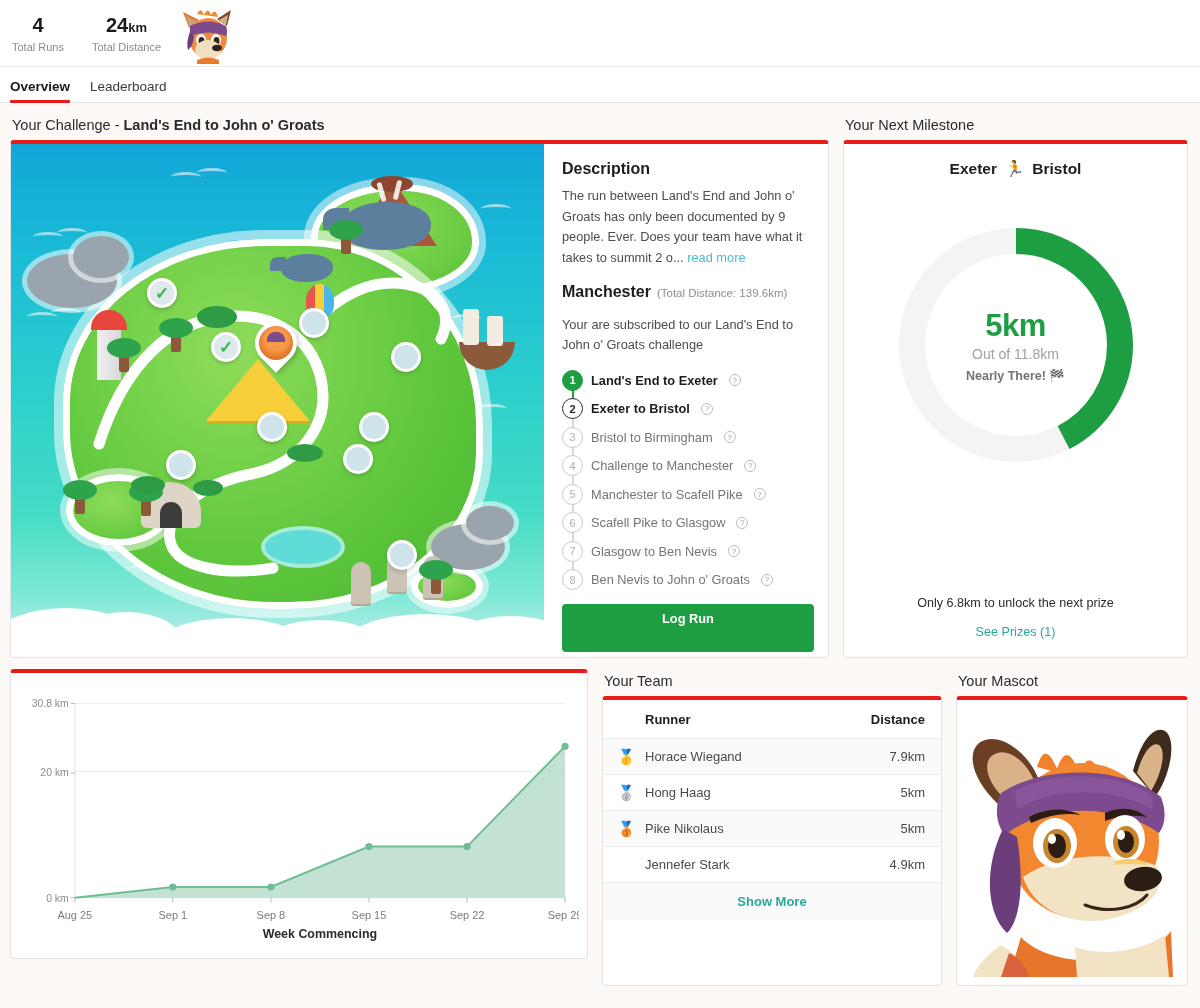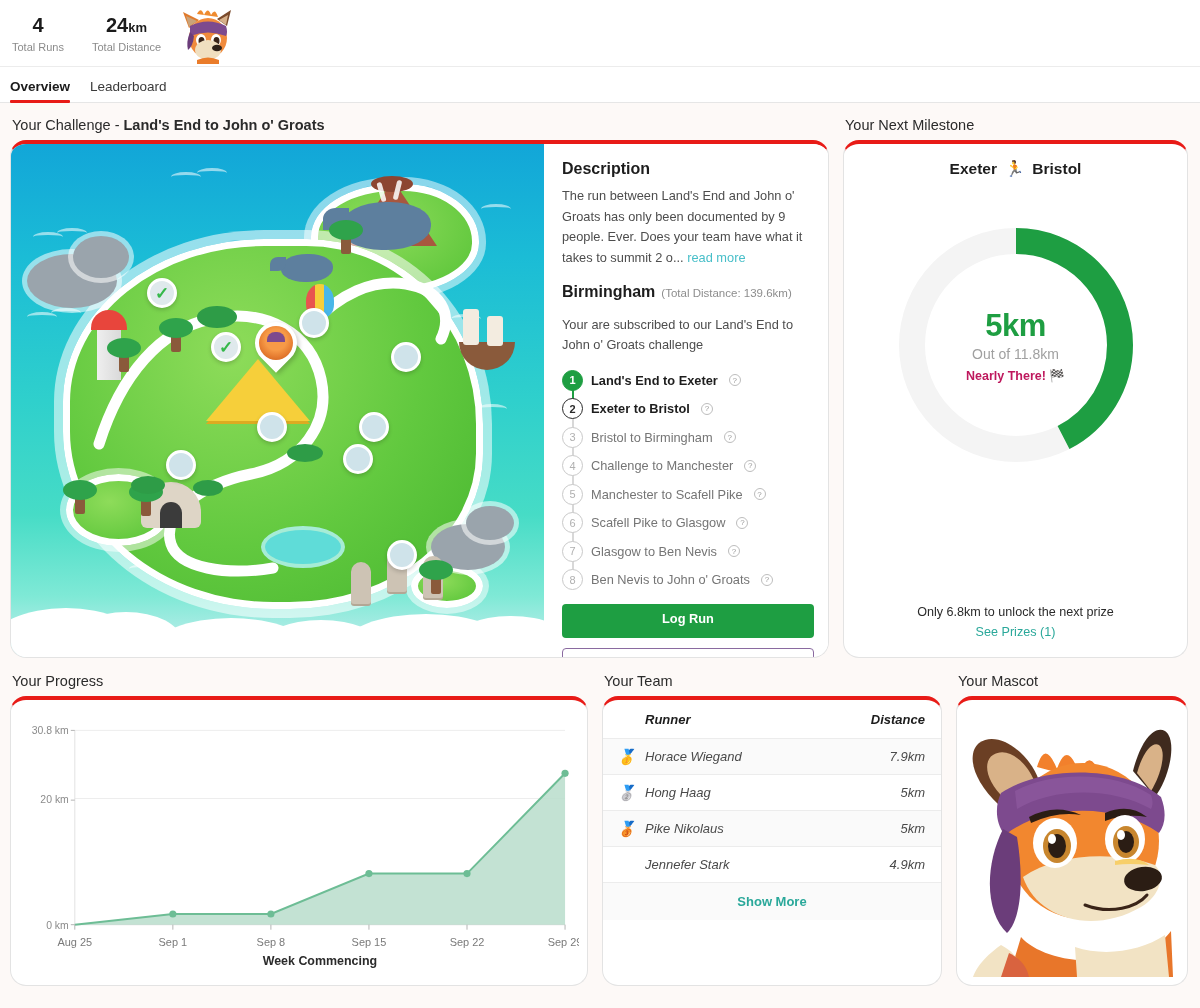--- a/index.html
+++ b/index.html
@@ -46,21 +46,21 @@
     content: ""; position: absolute; left: 0; right: 0; bottom: -1px;
     height: 3px; background: #e81b17; border-radius: 1px;
   }
 
   
   .content { padding: 10px 10px 0 10px; }
   .row { display: flex; gap: 14px; }
   .sec-title { font-size: 14.5px; color: #2b2b2b; margin: 4px 0 7px 2px; }
   .sec-title b { font-weight: bold; }
   .card {
-    background: #ffffff; border: 1px solid #e3e3e3; border-radius: 16px;
+    background: #ffffff; border: 1px solid #e3e3e3; border-radius: 4px;
     border-top: 4px solid #e81b17; overflow: hidden;
   }
 
   
   .challenge-card { width: 819px; display: flex; height: 518px; }
   .map {
     width: 533px; height: 514px; position: relative; overflow: hidden;
     background: linear-gradient(180deg,#12a6d8 0%, #1bbcd6 22%, #2fd0cc 50%, #46dcc6 72%, #7fe9d6 88%, #cfeef0 100%);
     flex: none;
   }
@@ -210,49 +210,49 @@
   .ms-q {
     width:12px; height:12px; border-radius:50%; border:1px solid #bdbdbd;
     font-size:8px; color:#9a9a9a; display:inline-flex; align-items:center; justify-content:center;
     margin-left:3px; cursor:pointer; flex:none;
   }
   .ms-connector {
     position:absolute; left:10px; top:0; bottom:0; width:1.5px; background:#d8d8d8; z-index:1;
   }
   .ms-connector-green { position:absolute; left:10px; top:0; height:28px; width:1.5px; background:#1e9e42; z-index:1; }
   .btn {
-    display:block; width:252px; height:34px; border-radius:4px; font-size:12.8px;
+    display:block; width:252px; height:48px; border-radius:4px; font-size:12.8px;
     font-weight:bold; text-align:center; line-height:30px; cursor:pointer; margin-top: 10px;
   }
   .btn-log { background:#1e9e42; color:#ffffff; }
   .btn-goto { background:#ffffff; color:#5b3d6e; border:1px solid #8a6aa0; }
 
   
   .milestone-card { width: 345px; height: 518px; padding: 16px 12px 12px; display:flex; flex-direction:column; align-items:center; }
   .mc-title { font-size:15.5px; font-weight:bold; color:#1d1d1d; display:flex; align-items:center; gap:8px; }
   .donut-wrap { position:relative; width: 250px; height: 250px; margin-top: 42px; }
   .donut { width:250px; height:250px; transform: rotate(-90deg); }
   .donut-center {
     position:absolute; inset:0; display:flex; flex-direction:column;
     align-items:center; justify-content:center; gap:2px;
   }
   .donut-main { font-size:31px; font-weight:bold; color:#1e9e42; letter-spacing:-0.5px; }
   .donut-sub { font-size:14px; color:#a0a0a0; }
-  .donut-note { font-size:12.5px; font-weight:bold; color:#be185d; margin-top:4px; }
+  .donut-note { font-size:12.5px; font-weight:bold; color:#737373; margin-top:4px; }
   .mc-footer { margin-top:auto; text-align:center; padding-bottom:6px; }
   .mc-unlock { font-size:12.6px; color:#2b2b2b; }
-  .mc-prizes { font-size:12.6px; color:#2aa89a; margin-top:6px; cursor:pointer; }
+  .mc-prizes { font-size:12.6px; color:#2aa89a; margin-top:15px; cursor:pointer; }
 
   
   .progress-card { width: 578px; height: 290px; padding: 10px 8px 4px 8px; position:relative; }
   .chart-svg { width: 100%; height: 260px; display:block; }
 
   
   .team-card { width: 340px; height: 290px; }
-  table.team { width:100%; border-collapse: collapse; font-style: italic; }
+  table.team { width:100%; border-collapse: collapse; }
   table.team th {
     font-size:13px; font-weight:bold; color:#1d1d1d; text-align:left;
     padding: 12px 14px 11px 42px; border-bottom:1px solid #ececec;
   }
   table.team th.right { text-align:right; padding-right:16px; padding-left:8px; }
   table.team td {
     font-size:13px; color:#4a4a4a; padding: 10px 14px 10px 42px;
     border-bottom:1px solid #ececec; position:relative;
   }
   table.team td.right { text-align:right; padding-right:16px; padding-left:8px; }
@@ -411,21 +411,21 @@
               <div class="cloud" style="left:440px;bottom:-2px;width:120px;height:54px"></div>
               <div class="cloud" style="left:0;bottom:-30px;width:540px;height:46px;border-radius:20px"></div>
             </div>
           </div>
 
           <div class="desc">
             <h3>Description</h3>
             <p><span>The run between Land's End and John o' Groats has only been documented by 9 people. Ever. Does your team have what it takes to summit 2 o...</span> <span class="readmore">read more</span></p>
 
             <div class="ms-head">
-              <h3>Birmingham</h3>
+              <h3>Manchester</h3>
               <span class="ms-total">(Total Distance: 139.6km)</span>
             </div>
             <div class="ms-sub">Your are subscribed to our Land's End to John o' Groats challenge</div>
 
             <div class="ms-list">
               <div class="ms-connector" style="top:14px;bottom:14px"></div>
               <div class="ms-connector-green" style="top:14px;height:28px"></div>
 
               <div class="ms-item done">
                 <div class="ms-num">1</div>
@@ -500,21 +500,20 @@
             <div class="mc-unlock">Only 6.8km to unlock the next prize</div>
             <div class="mc-prizes">See Prizes (1)</div>
           </div>
         </div>
       </div>
     </div>
 
     <div class="row" style="margin-top:11px">
 
       <div>
-        <div class="sec-title">Your Progress</div>
         <div class="card progress-card">
           <svg class="chart-svg" viewBox="0 0 562 260">
 
             <line id="grid-top" x1="56" y1="20" x2="548" y2="20" stroke="#ededed" stroke-width="1"></line>
             <line id="grid-mid" x1="56" y1="88.37662337662337" x2="548" y2="88.37662337662337" stroke="#ededed" stroke-width="1"></line>
             <line id="grid-base" x1="56" y1="215" x2="548" y2="215" stroke="#d8d8d8" stroke-width="1"></line>
 
             <line x1="56" y1="20" x2="56" y2="215" stroke="#e3e3e3" stroke-width="1"></line>
 
             <text id="ytick2" x="50" y="24" text-anchor="end" font-size="10.5" fill="#8b8b8b" font-family="Liberation Sans, sans-serif">30.8 km</text>

